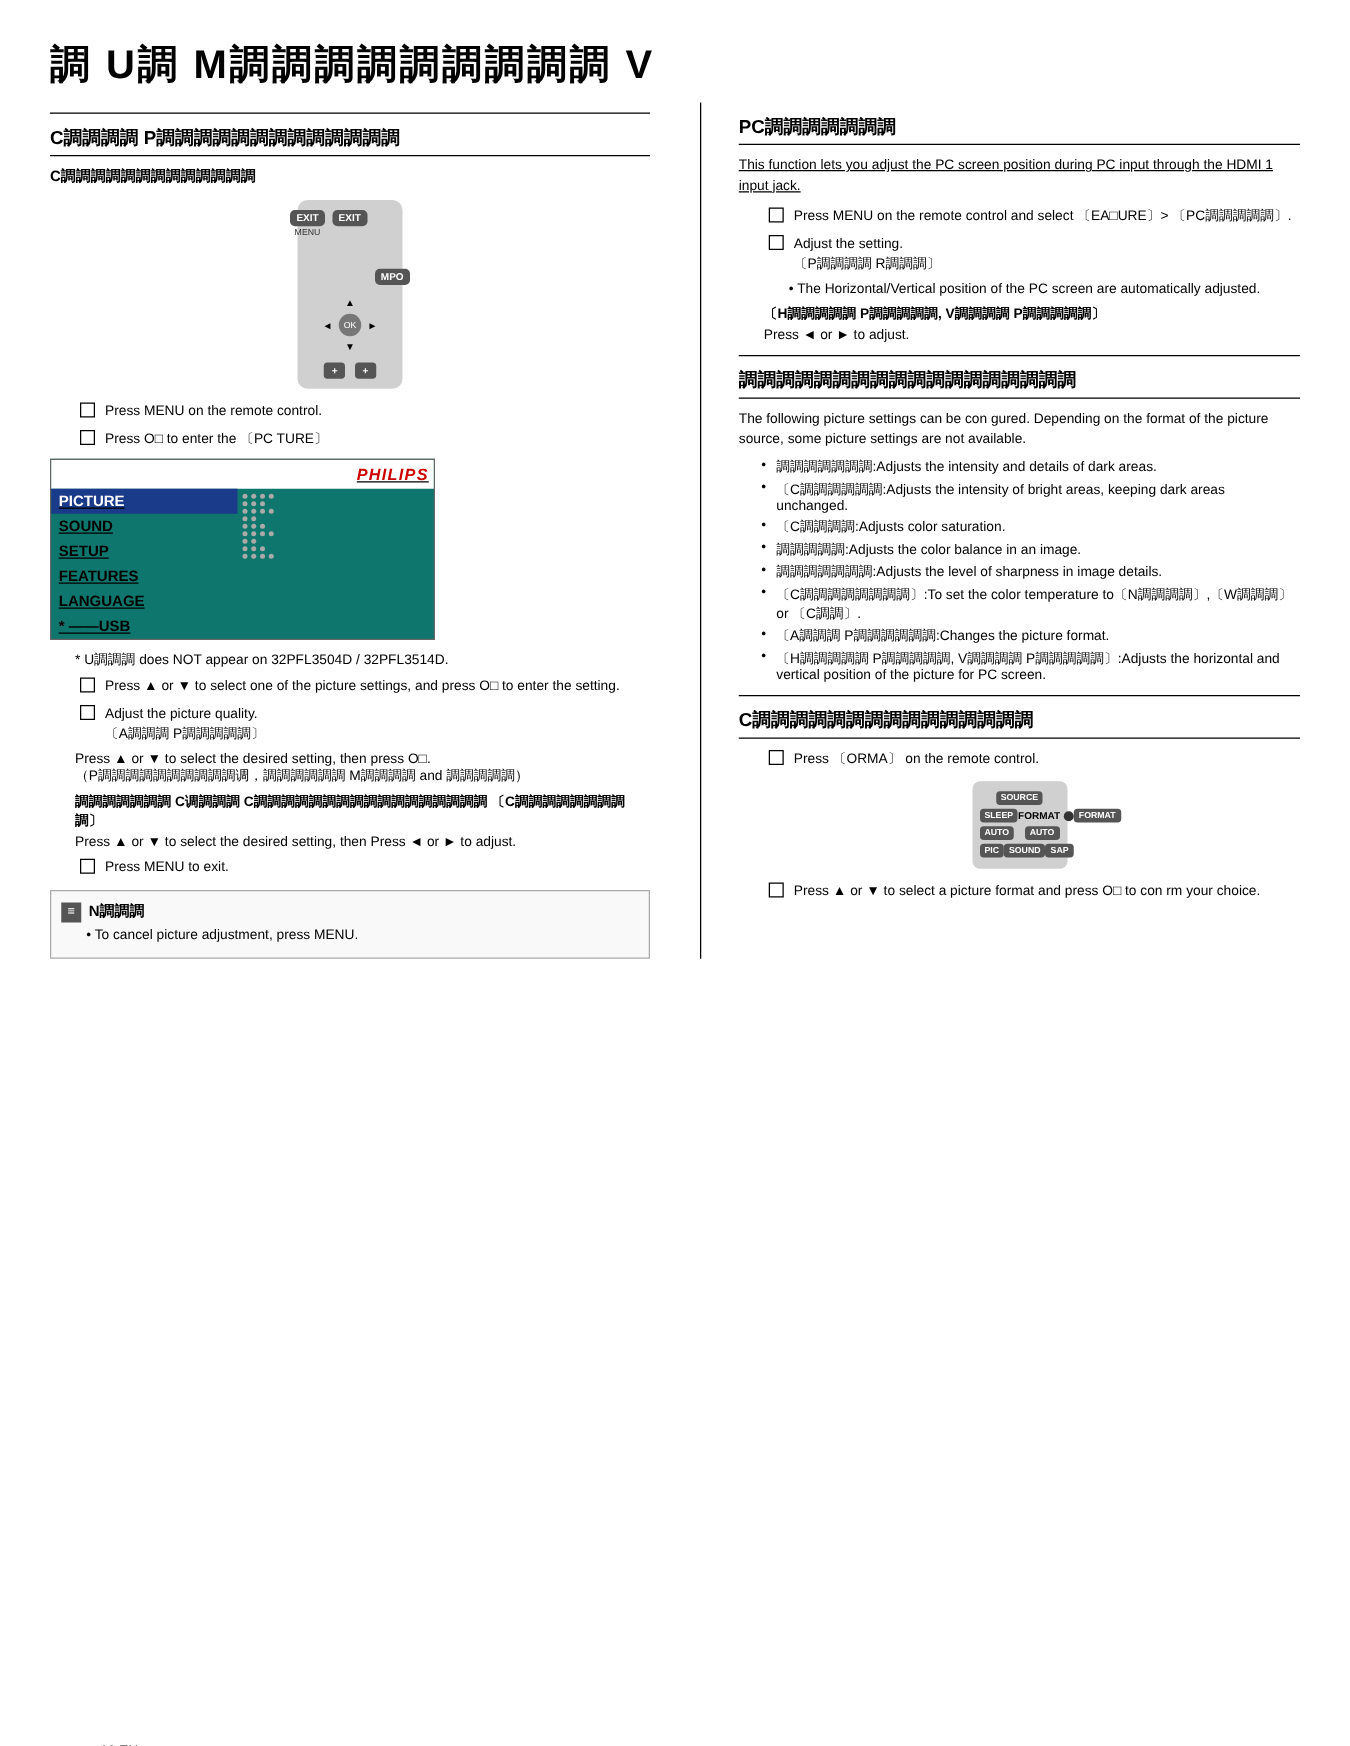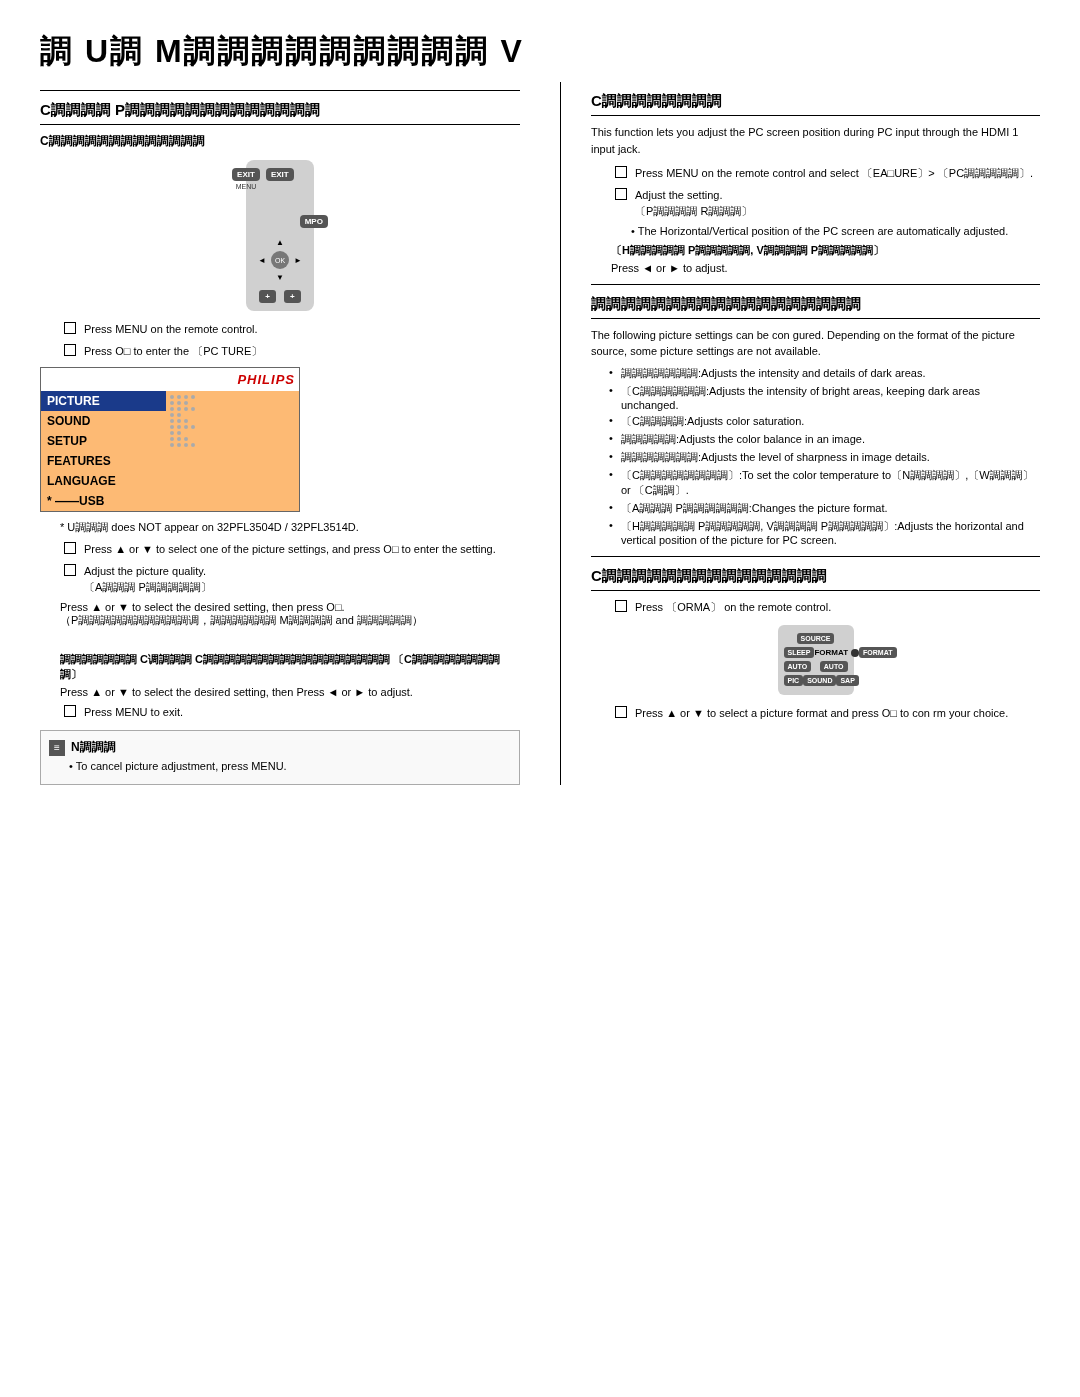--- a/index.html
+++ b/index.html
@@ -104,21 +104,21 @@
     }
 
     
     .remote-diagram {
       display: flex;
       justify-content: center;
       margin: 10px 0;
     }
 
     .remote-body {
-      width: 68px;
+      width: 84px;
       background: #d0d0d0;
       border-radius: 8px;
       padding: 8px;
       position: relative;
       display: flex;
       flex-direction: column;
       align-items: center;
       gap: 4px;
     }
 
@@ -147,23 +147,24 @@
 
     .nav-row {
       display: flex;
       gap: 2px;
       align-items: center;
     }
 
     
     .menu-screenshot {
       border: 1px solid #666;
-      width: 260px;
+      width: 308px;
       margin: 8px 0;
-      background: #fdba74;
+      background: #0f766e;
+      text-decoration: underline;
     }
 
     .menu-header {
       background: #fff;
       padding: 4px;
       display: flex;
       justify-content: flex-end;
     }
 
     .philips-logo {
@@ -428,21 +429,21 @@
           Adjust the picture quality.<br>
           〔A調調調 P調調調調調〕
         </span>
       </div>
 
       <div class="indent">
         <span>Press ▲ or ▼ to select the desired setting, then press O□.</span><br>
         <span>（P調調調調調調調調調調调，調調調調調調 M調調調調 and 調調調調調）</span>
       </div>
 
-      <div class="indent" style="margin-top:24px;">
+      <div class="indent" style="margin-top:6px;">
         <span class="bold-text">調調調調調調調 C调調調調 C調調調調調調調調調調調調調調調調調 〔C調調調調調調調調調〕</span>
       </div>
 
       <div class="indent">
         <span>Press ▲ or ▼ to select the desired setting, then Press ◄ or ► to adjust.</span>
       </div>
 
       <div class="step-item" style="margin-top:6px;">
         <span class="checkbox"></span>
         <span class="step-text">Press MENU to exit.</span>
@@ -456,23 +457,23 @@
         <div class="indent">
           <span>• </span>
           <span>To cancel picture adjustment, press MENU.</span>
         </div>
       </div>
 
     </div>
 
     <div class="right-col">
 
-      <div class="section-title">C調調調調調調調調</div>
-
-      <p style="margin-bottom:8px;line-height:1.5;">This function lets you adjust the PC screen position during PC input through the HDMI 1 input jack.</p>
+      <div class="section-title">PC調調調調調調調</div>
+
+      <p style="margin-bottom:8px;line-height:1.5;text-decoration:underline;">This function lets you adjust the PC screen position during PC input through the HDMI 1 input jack.</p>
 
       <div class="step-item">
         <span class="checkbox"></span>
         <span class="step-text">Press MENU on the remote control and select 〔EA□URE〕&gt; 〔PC調調調調調〕.</span>
       </div>
 
       <div class="step-item">
         <span class="checkbox"></span>
         <span class="step-text">
           Adjust the setting.<br>

